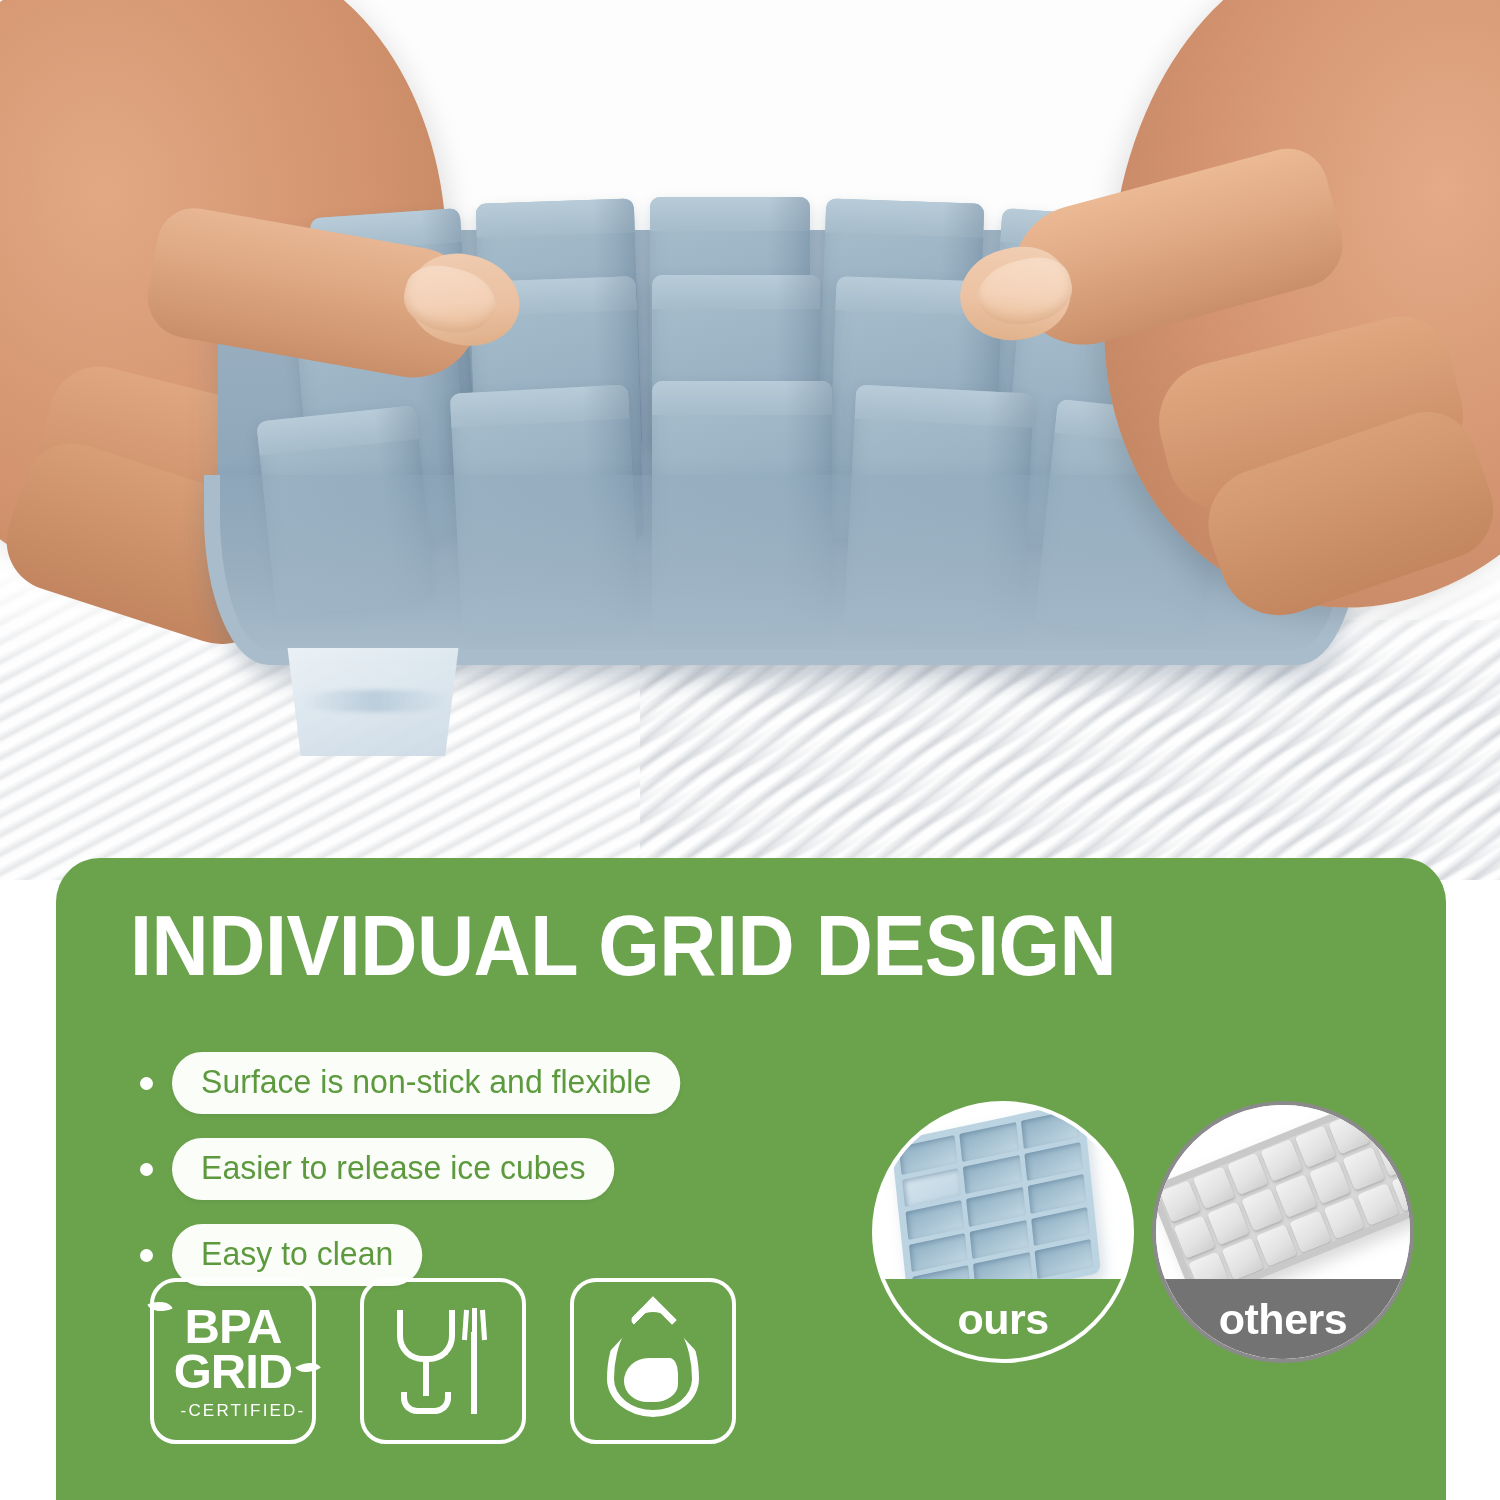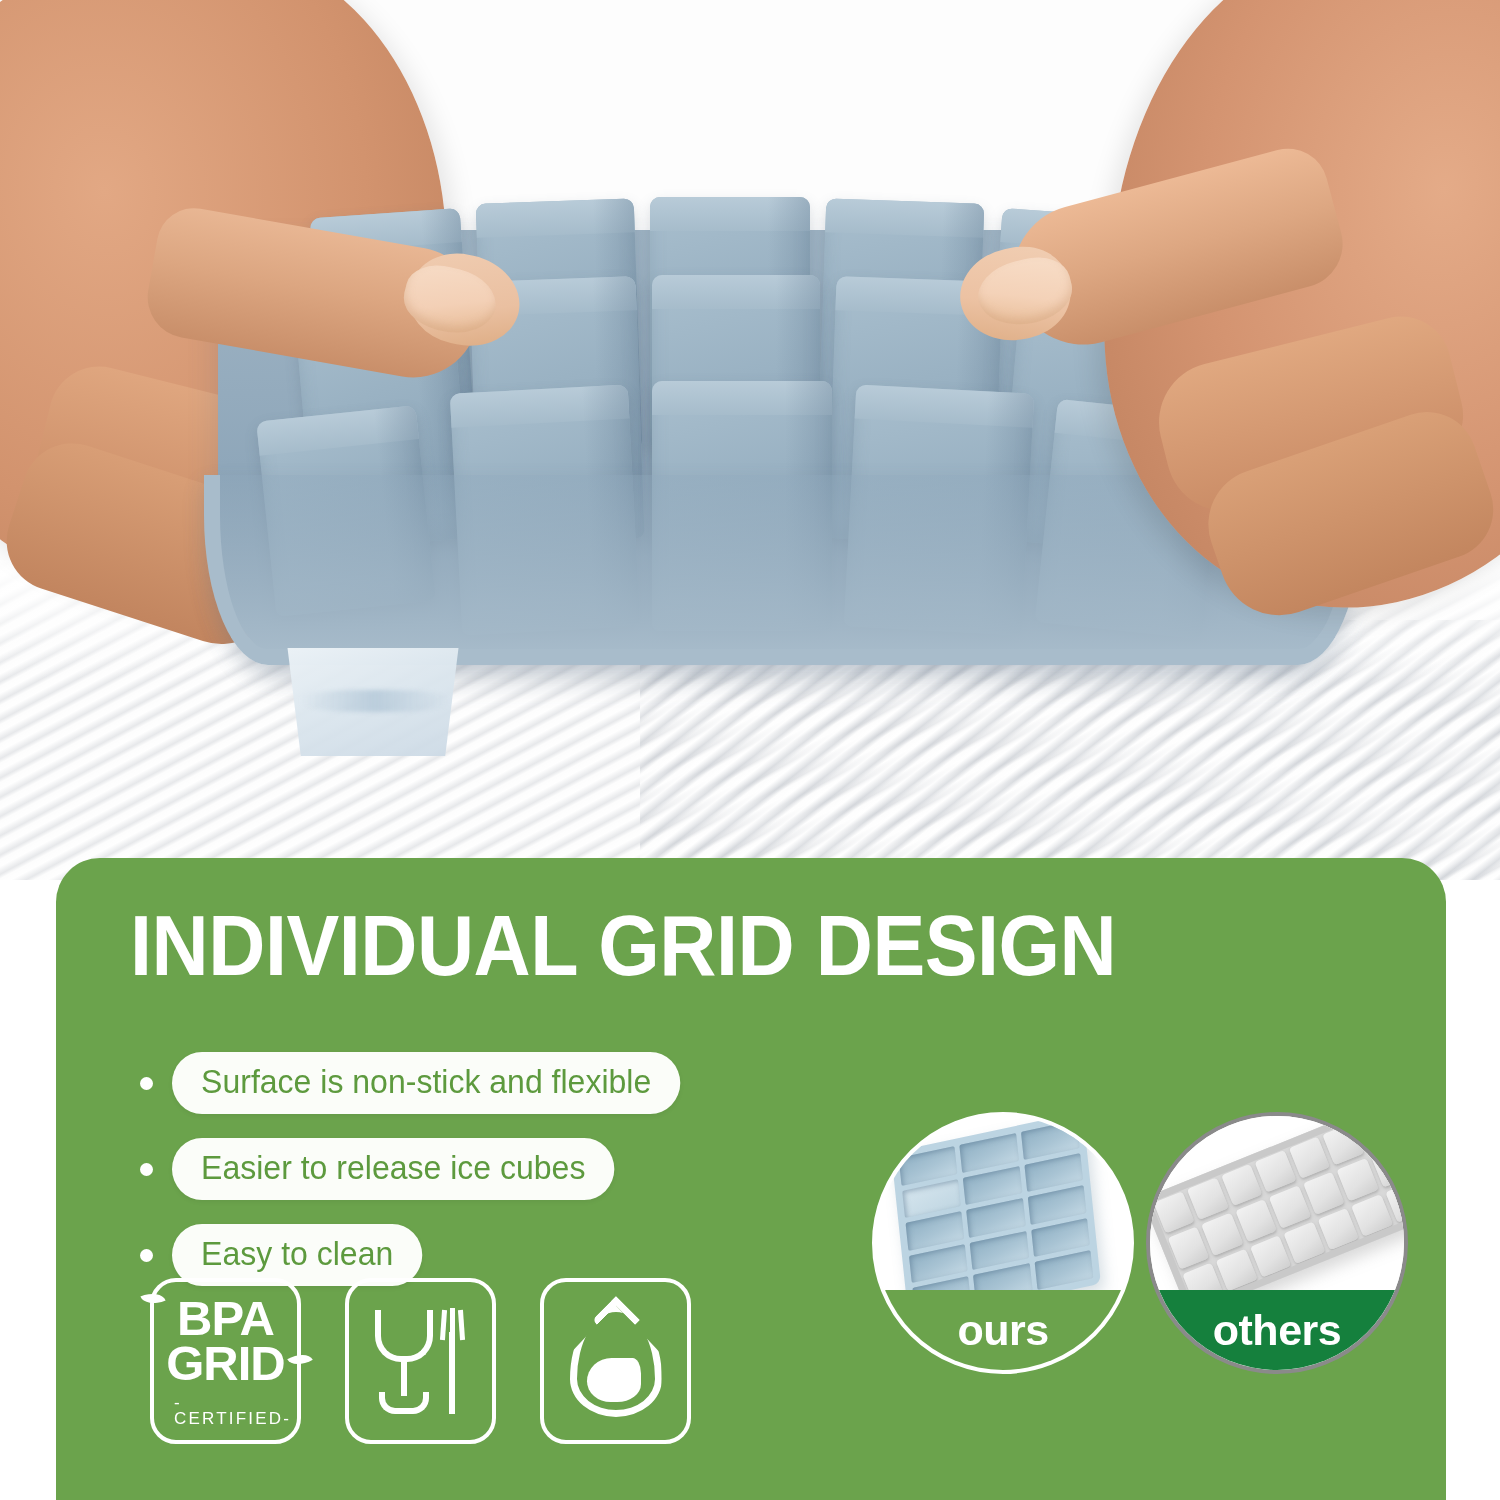--- a/index.html
+++ b/index.html
@@ -225,21 +225,21 @@
     font-weight: 400;
     white-space: nowrap;
     font-family: "Liberation Sans Narrow","Liberation Sans", sans-serif;
     transform: scaleX(0.97); transform-origin: left center;
     box-shadow: 0 2px 5px rgba(0,0,0,.06);
   }
 
   
   .badges { position: absolute; left: 94px; top: 420px; display: flex; gap: 44px; }
   .badge {
-    width: 151px; height: 166px;
+    width: 166px; height: 166px;
     border: 4px solid #ffffff;
     border-radius: 26px;
     position: relative;
     display:flex; align-items:center; justify-content:center;
   }
   .bpa-wrap { display:flex; flex-direction:column; align-items:center; justify-content:center; line-height:.92; position:relative; }
   .bpa-line {
     color:#fff; font-weight:700; font-size:49px; letter-spacing:-1px;
     font-family:"Liberation Sans Narrow","Liberation Sans",sans-serif;
   }
@@ -249,34 +249,34 @@
     margin-left:20px;
   }
   .leaf {
     position:absolute; width:22px; height:13px; background:#fff;
     border-radius: 0 100% 0 100%;
   }
   .leaf-tl { left:-12px; top:-4px; transform: rotate(-22deg); }
   .leaf-br { right:-14px; top:57px; transform: rotate(150deg); }
 
   
-  .compare { position:absolute; left: 816px; top: 254px; display:flex; gap: 12px; }
+  .compare { position:absolute; left: 816px; top: 243px; display:flex; gap: 18px; }
   .circ {
     position: relative; width: 262px; height: 262px; border-radius: 50%;
     overflow: hidden; border: 4px solid #ffffff;
     background: #ffffff;
   }
   .circ.gray-edge { border-color: #8a8a8a; background: #ffffff; }
   .circ-photo { position:absolute; inset:0; background:#ffffff; }
   .circ-label-band {
     position:absolute; left:0; bottom:0; width:100%; height:80px;
     display:flex; align-items:center; justify-content:center;
   }
   .band-green { background: #6ba34c; }
-  .band-gray  { background: #15803d; }
+  .band-gray  { background: #737373; }
   .circ-label {
     color:#ffffff; font-size:43px; font-weight:700; letter-spacing:-.5px;
     font-family:"Liberation Sans Narrow","Liberation Sans",sans-serif;
   }
 
   
   .mini-tray {
     position:absolute; left: 22px; top: 16px; width: 196px; height: 172px;
     transform: rotate(-12deg) skewX(-6deg);
     background: #bcd4e2;

